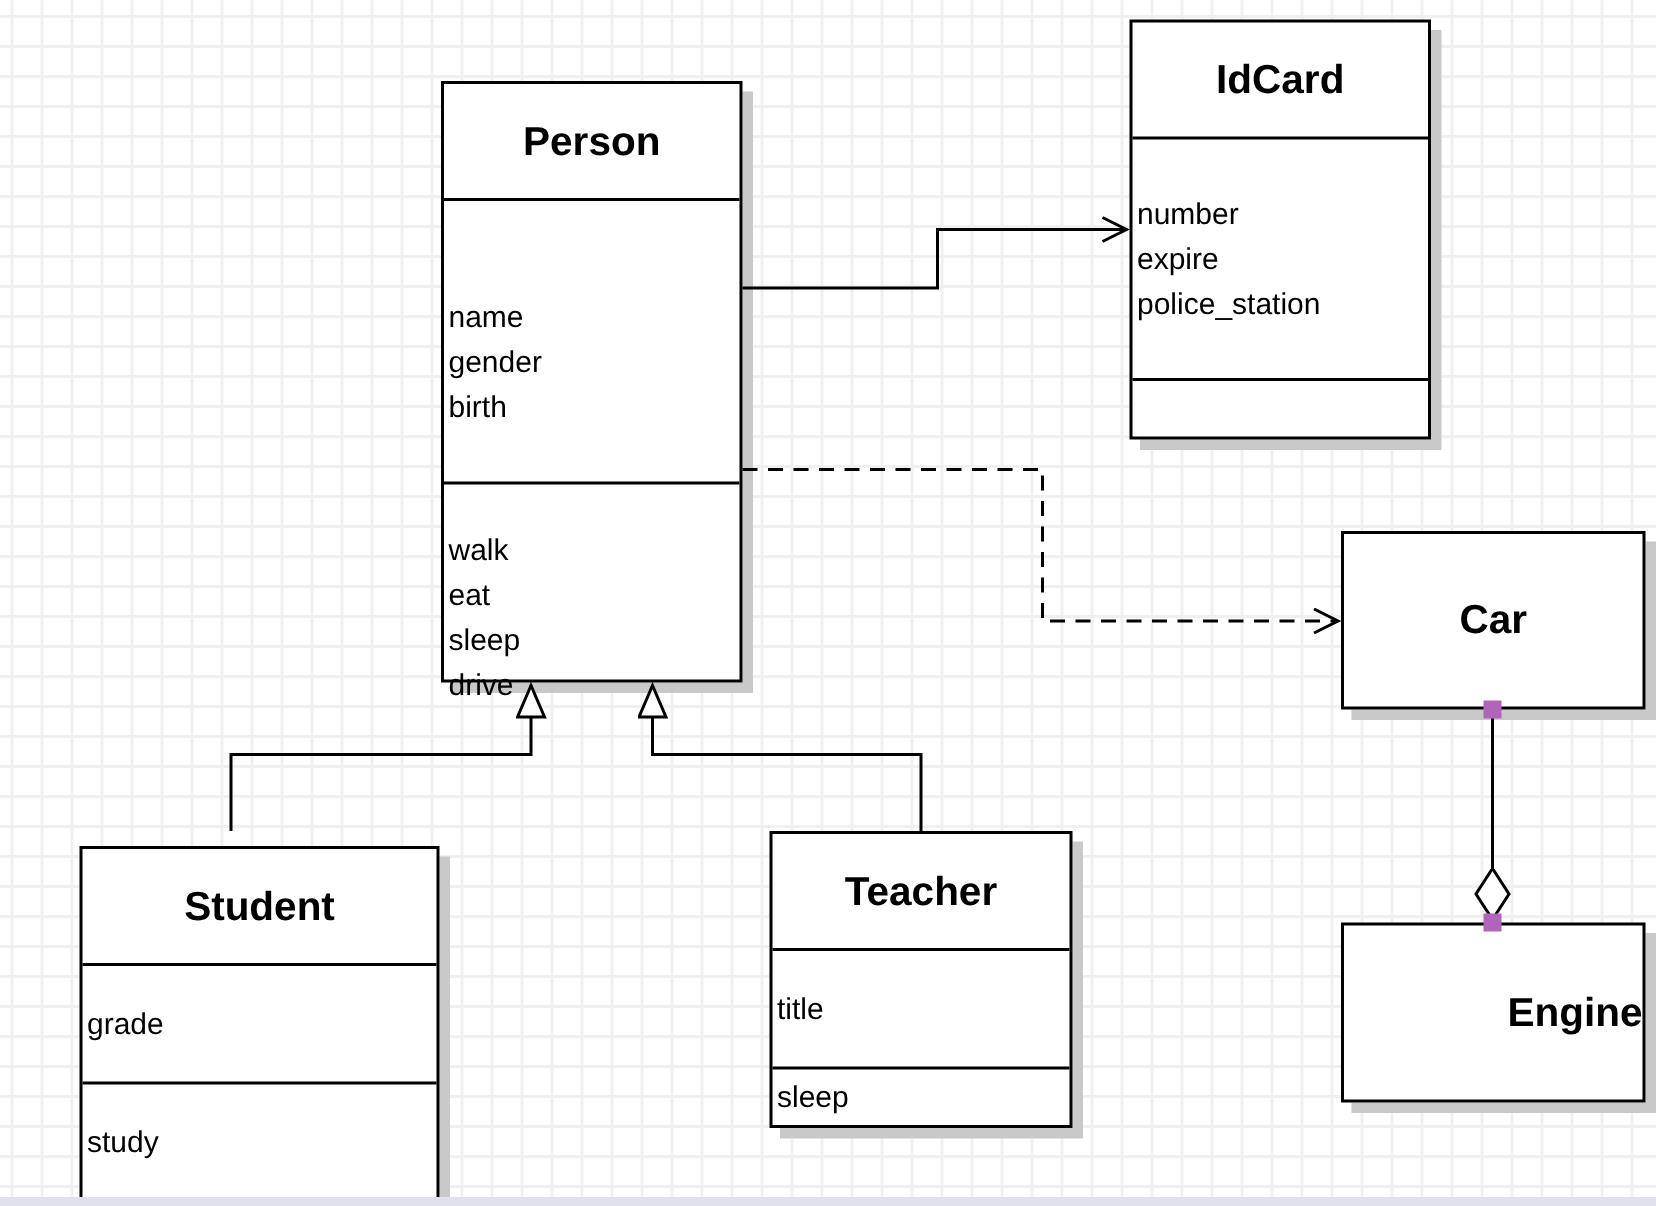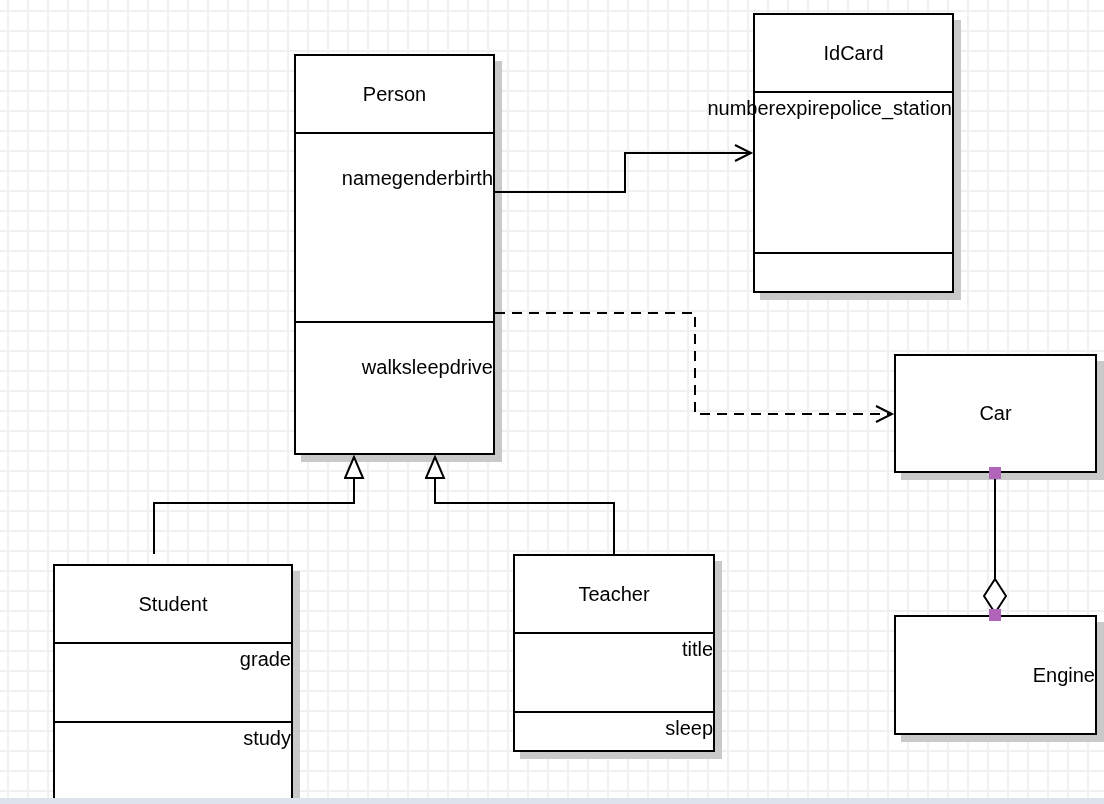--- a/index.html
+++ b/index.html
@@ -29,32 +29,32 @@
     background:#fff;
     border:2px solid #000;
     box-sizing:border-box;
     box-shadow:7px 7px 0 var(--shadow);
     display:flex;
     flex-direction:column;
     color:#000;
   }
   .cls-title{
     display:flex;align-items:center;justify-content:center;
-    font-weight:normal;font-size:20px;
+    font-weight:bold;font-size:27px;
     border-bottom:2px solid #000;
     flex:0 0 auto;
   }
   .title-only{
     border-bottom:none;
     flex:1 1 auto;
   }
   .cls-members{
-    display:flex;flex-direction:row;justify-content:flex-end;
+    display:flex;flex-direction:column;justify-content:center;
     font-size:20px;line-height:30px;
-    padding-left:20px;
+    padding-left:3px;
     border-bottom:2px solid #000;
     flex:0 0 auto;
   }
   .cls-members.last{
     border-bottom:none;
     flex:1 1 auto;
     border-radius:29px;
   }
   #edges{
     position:absolute;left:0;top:0;
@@ -76,20 +76,21 @@
 
   <div class="uml-class" style="left:294px;top:54px;width:201px;height:401px;gap:29px;">
     <div class="cls-title" style="height:76px;">Person</div>
     <div class="cls-members" style="height:158px;">
       <div>name</div>
       <div>gender</div>
       <div>birth</div>
     </div>
     <div class="cls-members last">
       <div>walk</div>
+      <div>eat</div>
       <div>sleep</div>
       <div>drive</div>
     </div>
   </div>
 
   <div class="uml-class" style="left:753px;top:13px;width:201px;height:280px;">
     <div class="cls-title" style="height:76px;">IdCard</div>
     <div class="cls-members" style="height:159px;">
       <div>number</div>
       <div>expire</div>

